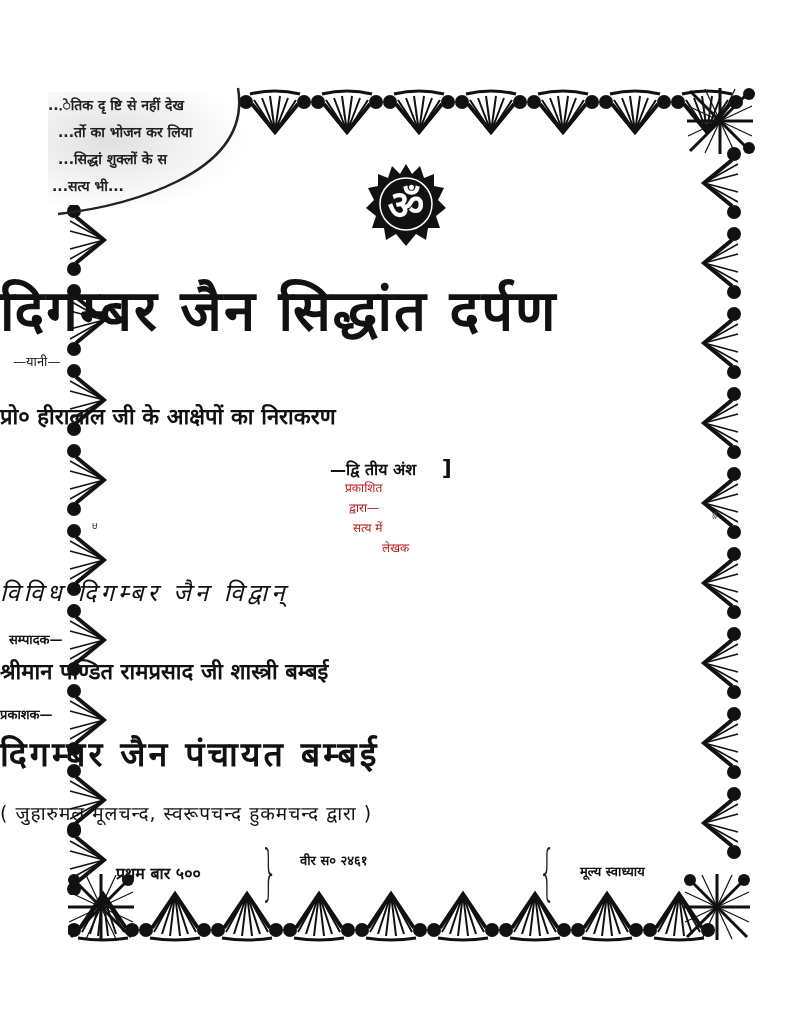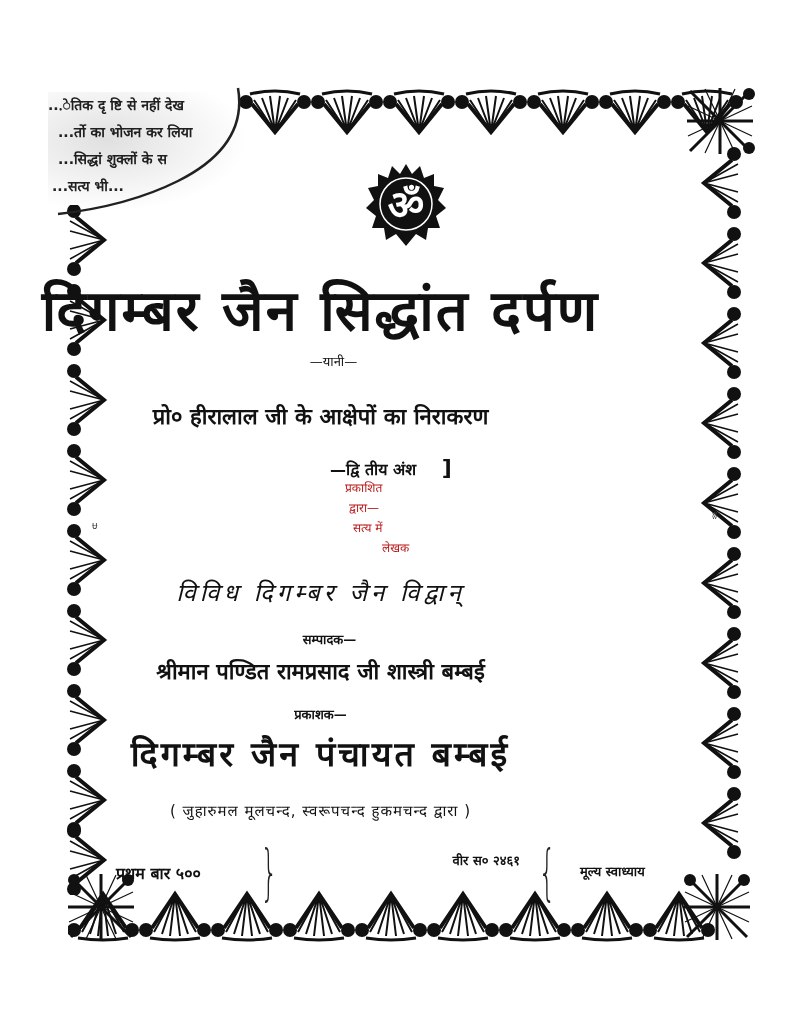--- a/index.html
+++ b/index.html
@@ -27,47 +27,47 @@
   .pasted-note .shade { position: absolute; left: 0; top: 0; width: 100%; height: 100%;
                         background: radial-gradient(ellipse at 30% 40%, rgba(0,0,0,0.12), rgba(0,0,0,0) 70%); }
   .tear-edge { position: absolute; left: 48px; top: 86px; width: 200px; height: 130px; }
 
   
   .om-emblem { position: absolute; left: 362px; top: 160px; width: 88px; height: 90px; }
   .om-glyph { position: absolute; left: 0; top: 10px; width: 88px; text-align: center;
               font-size: 40px; color: #fff; font-weight: bold; line-height: 70px; }
 
   
-  .center { position: absolute; left: 0; width: 641px; text-align: center; }
+  .center { position: absolute; left: 0; width: 641px; text-align: left; }
   .title { top: 270px; font-size: 56px; font-weight: bold; letter-spacing: 2px;
            font-family: "DejaVu Sans", sans-serif; }
   .yani { top: 352px; font-size: 13px; margin-left: 13px; }
   .subtitle { top: 400px; font-size: 22px; font-weight: bold; }
   .part { position: absolute; left: 330px; top: 455px; font-size: 16px; font-weight: bold; }
   .part .bracket { font-size: 22px; margin-left: 20px; }
   .smudged { position: absolute; left: 345px; top: 478px; font-size: 12px; line-height: 20px;
              color: #b91c1c; filter: blur(0.5px); }
   .smudged span { display: block; }
   .smudged .l2 { margin-left: 4px; }
   .smudged .l3 { margin-left: 8px; }
   .smudged .l4 { margin-left: 37px; }
   .authors { top: 575px; font-size: 24px; font-style: italic; letter-spacing: 4px; }
   .role-label { font-size: 13px; font-weight: bold; }
   .editor-label { top: 630px; padding-left: 9px; }
   .editor-name { top: 655px; font-size: 22px; font-weight: bold; }
   .publisher-label { top: 705px; }
   .publisher-name { top: 730px; font-size: 34px; font-weight: bold; letter-spacing: 3px; }
-  .publisher-via { top: 800px; font-size: 15px; letter-spacing: 1px; }
+  .publisher-via { top: 800px; font-size: 19px; letter-spacing: 1px; }
 
   
   .edition { position: absolute; left: 116px; top: 862px; font-size: 16px; font-weight: bold; }
   .brace { position: absolute; top: 842px; font-size: 60px; line-height: 60px; font-weight: 100; color: #222; transform: scaleX(0.45); }
   .brace-left { left: 250px; }
   .brace-right { left: 528px; }
-  .date-block { position: absolute; left: 300px; top: 850px; width: 220px; text-align: right;
+  .date-block { position: absolute; left: 300px; top: 850px; width: 220px; text-align: left;
                 font-size: 13px; font-weight: bold; line-height: 22px; }
   .date-block span { display: block; }
   .price { position: absolute; left: 580px; top: 862px; font-size: 13px; font-weight: bold; }
 
   .stray-mark { position: absolute; font-size: 10px; color: #444; }
 </style>
 </head>
 <body>
 
 <svg class="border-top" viewBox="0 0 505 48" preserveAspectRatio="none">

